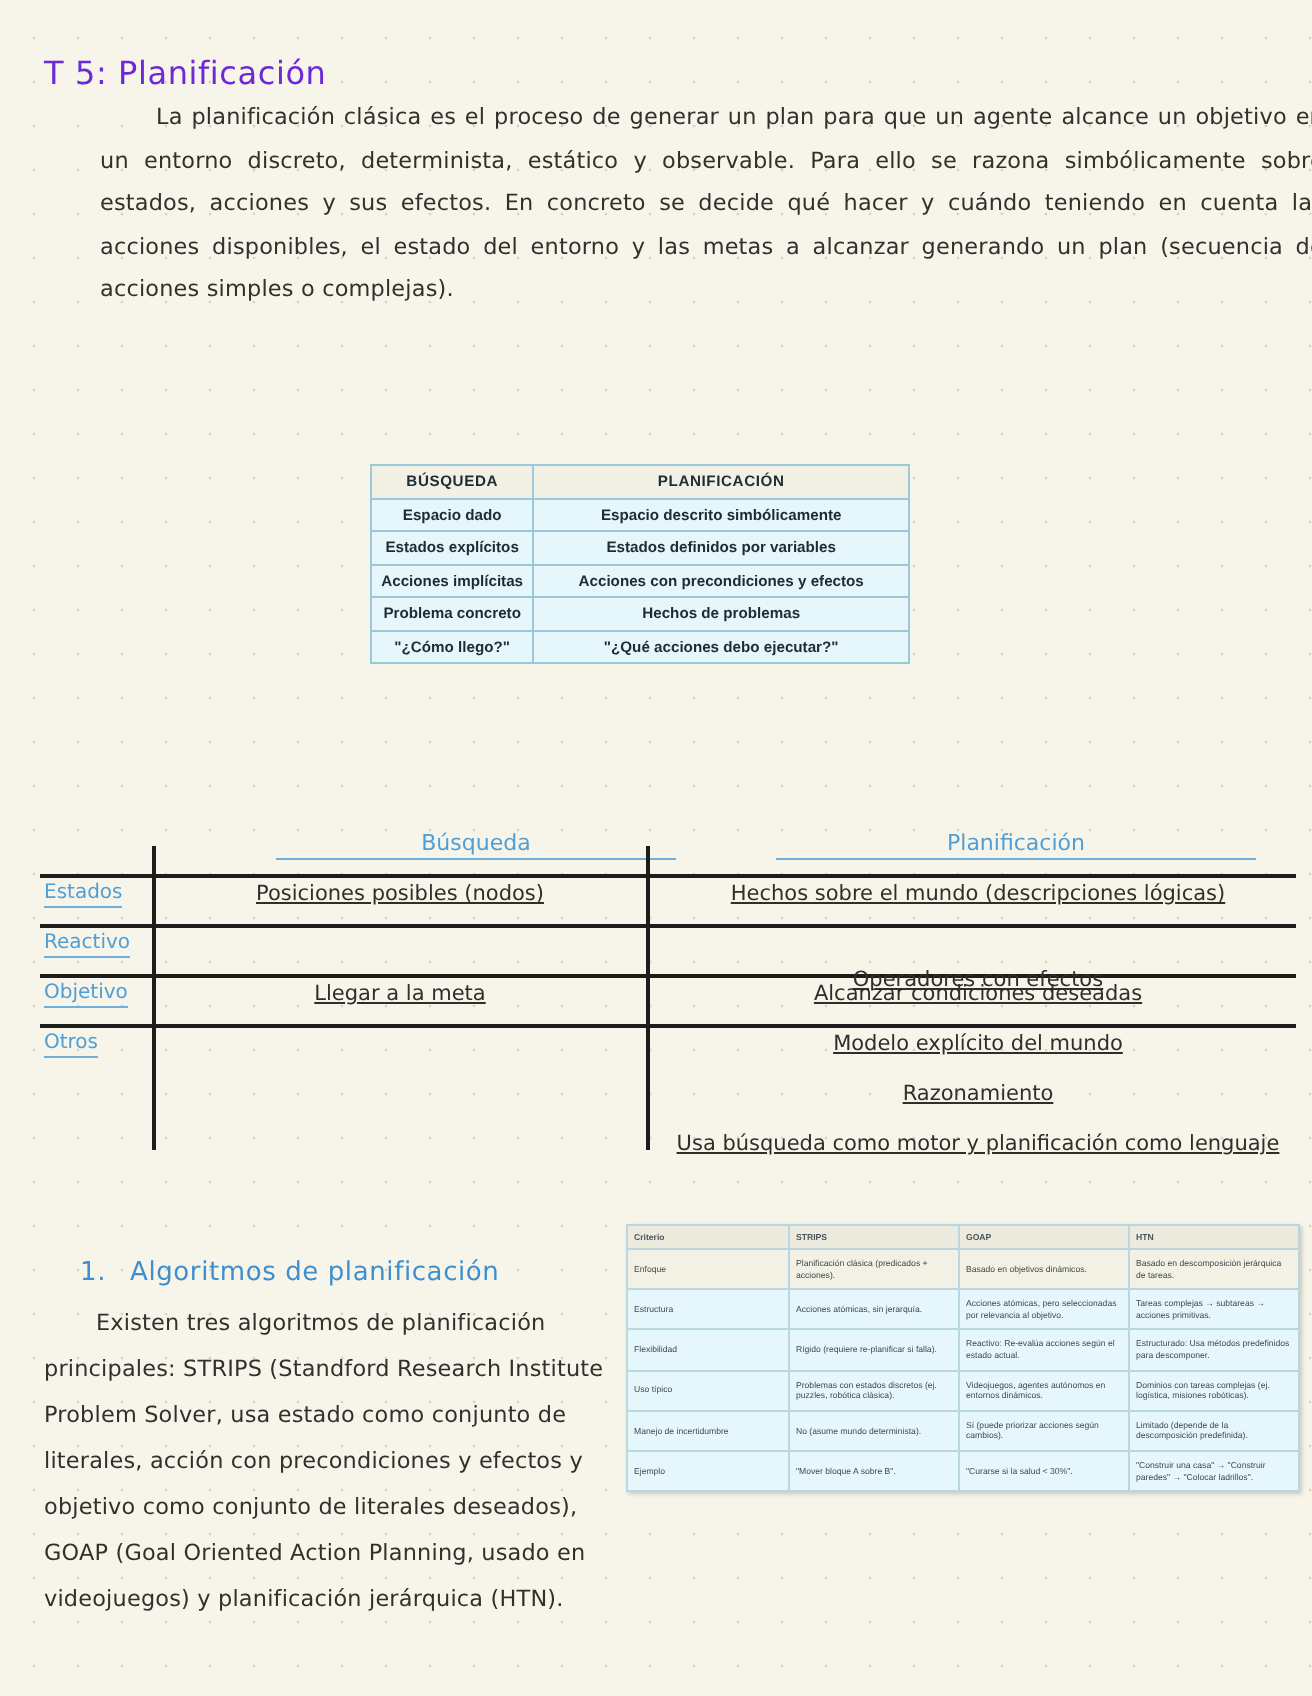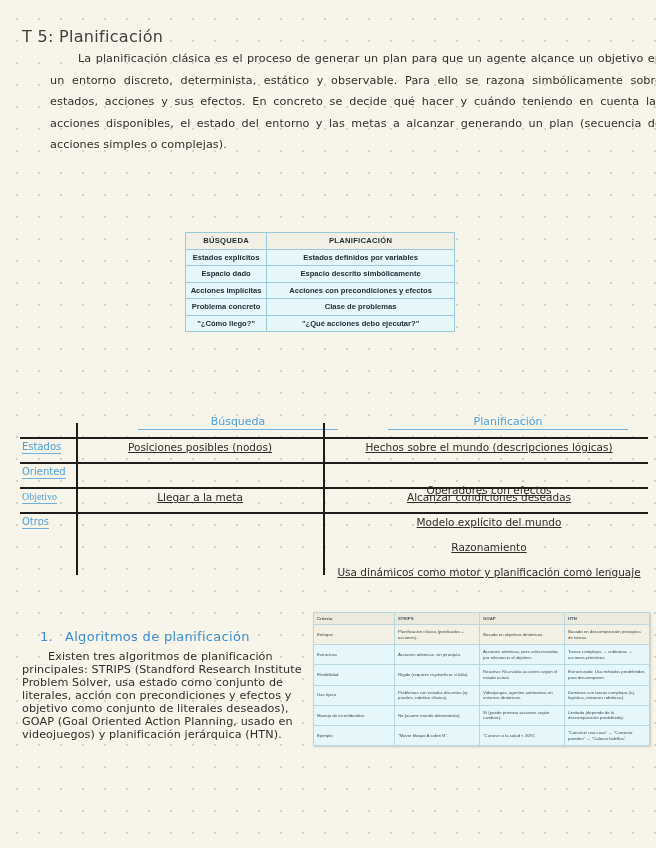--- a/index.html
+++ b/index.html
@@ -20,21 +20,21 @@
 
   
   .hand{
     font-family:"DejaVu Sans", sans-serif;
     color:#2e2e2b;
     letter-spacing:0.1px;
   }
   h1.title{
     position:absolute;left:22px;top:27px;margin:0;
     font-size:16px;font-weight:400;
-    color:#404040;
+    color:#6d28d9;
     font-family:"DejaVu Sans", sans-serif;
     letter-spacing:0.3px;
   }
   .para{
     position:absolute;
     font-size:11.2px;
     line-height:21.5px;
     text-align:justify;
     color:#30302d;
   }
@@ -91,21 +91,21 @@
   
   h2.sect{
     position:absolute;left:36px;top:625px;margin:4px;
     font-size:13px;font-weight:400;color:#3e8fd0;
     font-family:"DejaVu Sans", sans-serif;
     letter-spacing:0.3px;
   }
   .sect-num{margin-right:12px;}
   #para3{
     position:absolute;left:22px;top:650px;width:282px;
-    font-size:11.2px;line-height:13px;color:#30302d;text-indent:26px;
+    font-size:11.2px;line-height:23px;color:#30302d;text-indent:26px;
     text-align:left;
   }
 
   
   .atable{
     position:absolute;left:313px;top:612px;width:337px;
     border-collapse:collapse;
     background:#e6f7fb;
     border:1px solid #9bbfcc;
     box-shadow:1px 1px 2px rgba(0,0,0,0.18);
@@ -140,68 +140,68 @@
 
   <div class="para hand" id="para1">La planificación clásica es el proceso de generar un plan para que un agente alcance un objetivo en un entorno discreto, determinista, estático y observable. Para ello se razona simbólicamente sobre estados, acciones y sus efectos. En concreto se decide qué hacer y cuándo teniendo en cuenta las acciones disponibles, el estado del entorno y las metas a alcanzar generando un plan (secuencia de acciones simples o complejas).</div>
 
   <table class="ptable">
     <tbody>
         <tr>
       <td class="c1">BÚSQUEDA</td>
       <td class="c2">PLANIFICACIÓN</td>
     </tr>
     <tr>
+      <td class="c1">Espacio dado</td>
+      <td class="c2">Espacio descrito simbólicamente</td>
+    </tr>
+    <tr>
       <td class="c1">Estados explícitos</td>
       <td class="c2">Estados definidos por variables</td>
     </tr>
     <tr>
-      <td class="c1">Espacio dado</td>
-      <td class="c2">Espacio descrito simbólicamente</td>
-    </tr>
-    <tr>
       <td class="c1">Acciones implícitas</td>
       <td class="c2">Acciones con precondiciones y efectos</td>
     </tr>
     <tr>
       <td class="c1">Problema concreto</td>
-      <td class="c2">Clase de problemas</td>
+      <td class="c2">Hechos de problemas</td>
     </tr>
     <tr>
       <td class="c1">"¿Cómo llego?"</td>
       <td class="c2">"¿Qué acciones debo ejecutar?"</td>
     </tr>
   </tbody>
     </table>
 
   <div class="htable">
     <div class="hhead" style="left:130px;top:0px;width:200px;">Búsqueda</div>
     <div class="hhead" style="left:380px;top:0px;width:240px;">Planificación</div>
 
     <div class="hl" style="left:12px;top:22px;width:628px;"></div>
     <div class="hl" style="left:12px;top:47px;width:628px;"></div>
     <div class="hl" style="left:12px;top:72px;width:628px;"></div>
     <div class="hl" style="left:12px;top:97px;width:628px;"></div>
     <div class="vl" style="left:68px;top:8px;height:152px;"></div>
     <div class="vl" style="left:315px;top:8px;height:152px;"></div>
 
     <div class="hlabel" style="left:14px;top:26px;">Estados</div>
-    <div class="hlabel" style="left:14px;top:51px;">Oriented</div>
-    <div class="hlabel" style="left:14px;top:76px;font-family:Liberation Serif, serif;">Objetivo</div>
+    <div class="hlabel" style="left:14px;top:51px;">Reactivo</div>
+    <div class="hlabel" style="left:14px;top:76px;">Objetivo</div>
     <div class="hlabel" style="left:14px;top:101px;">Otros</div>
 
     <div class="hcell" style="left:72px;top:26px;width:240px;">Posiciones posibles (nodos)</div>
     <div class="hcell" style="left:72px;top:76px;width:240px;">Llegar a la meta</div>
 
     <div class="hcell" style="left:320px;top:26px;width:322px;">Hechos sobre el mundo (descripciones lógicas)</div>
     <div class="hcell" style="left:320px;top:69px;width:322px;">Operadores con efectos</div>
     <div class="hcell" style="left:320px;top:76px;width:322px;">Alcanzar condiciones deseadas</div>
 
     <div class="hcell" style="left:320px;top:101px;width:322px;">Modelo explícito del mundo</div>
     <div class="hcell" style="left:320px;top:126px;width:322px;">Razonamiento</div>
-    <div class="hcell" style="left:320px;top:151px;width:322px;">Usa dinámicos como motor y planificación como lenguaje</div>
+    <div class="hcell" style="left:320px;top:151px;width:322px;">Usa búsqueda como motor y planificación como lenguaje</div>
   </div>
 
   <h2 class="sect">
     <span class="sect-num">1.</span><span>Algoritmos de planificación</span>
   </h2>
   <div class="hand" id="para3">Existen tres algoritmos de planificación principales: STRIPS (Standford Research Institute Problem Solver, usa estado como conjunto de literales, acción con precondiciones y efectos y objetivo como conjunto de literales deseados), GOAP (Goal Oriented Action Planning, usado en videojuegos) y planificación jerárquica (HTN).</div>
 
   <table class="atable">
     <tbody>
         <tr class="hdr">

